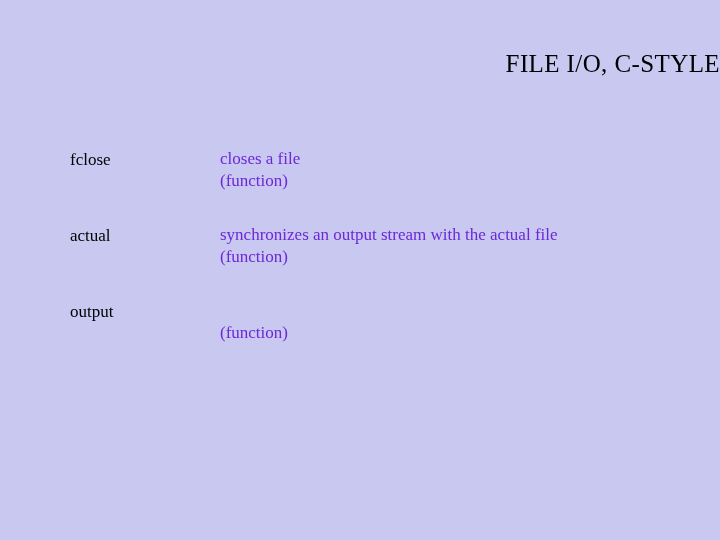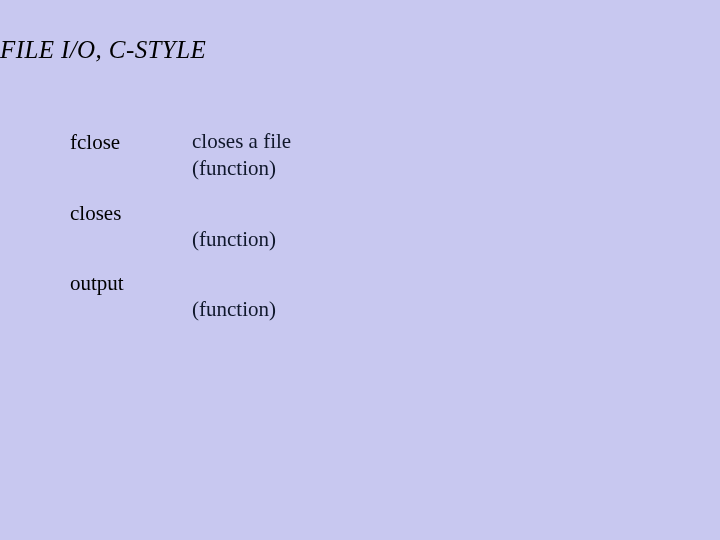--- a/index.html
+++ b/index.html
@@ -12,66 +12,66 @@
     color: #000;
   }
   .slide {
     width: 720px;
     height: 540px;
     position: relative;
     box-sizing: border-box;
   }
   .title {
     position: absolute;
-    top: 36px;
+    top: 50px;
     left: 0;
     width: 100%;
-    text-align: left;
+    text-align: right;
     font-size: 25px;
     font-weight: normal;
     letter-spacing: 0.4px;
-    font-style: italic;
   }
   .table {
     position: absolute;
-    top: 128px;
+    top: 148px;
     left: 70px;
     width: 580px;
     display: grid;
     grid-template-columns: 118px 1fr;
     row-gap: 16px;
     column-gap: 4px;
-    font-size: 21px;
+    font-size: 17px;
     line-height: 1.3;
+    gap: 32px;
   }
   .fname {
     color: #000;
     padding-top: 1px;
   }
   .desc {
-    color: #0f172a;
+    color: #6d28d9;
   }
 </style>
 </head>
 <body>
 
 <div class="slide">
   <div class="title">FILE I/O, C-STYLE</div>
 
   <div class="table">
 
     <div class="fname">fclose</div>
     <div class="desc">
       <span>closes a file</span><br>
       <span>(function)</span>
     </div>
 
-    <div class="fname">closes</div>
+    <div class="fname">actual</div>
     <div class="desc">
-      <br>
+      <span>synchronizes an output stream with the actual file</span><br>
       <span>(function)</span>
     </div>
 
     <div class="fname">output</div>
     <div class="desc">
       <br>
       <span>(function)</span>
     </div>
 
   </div>

